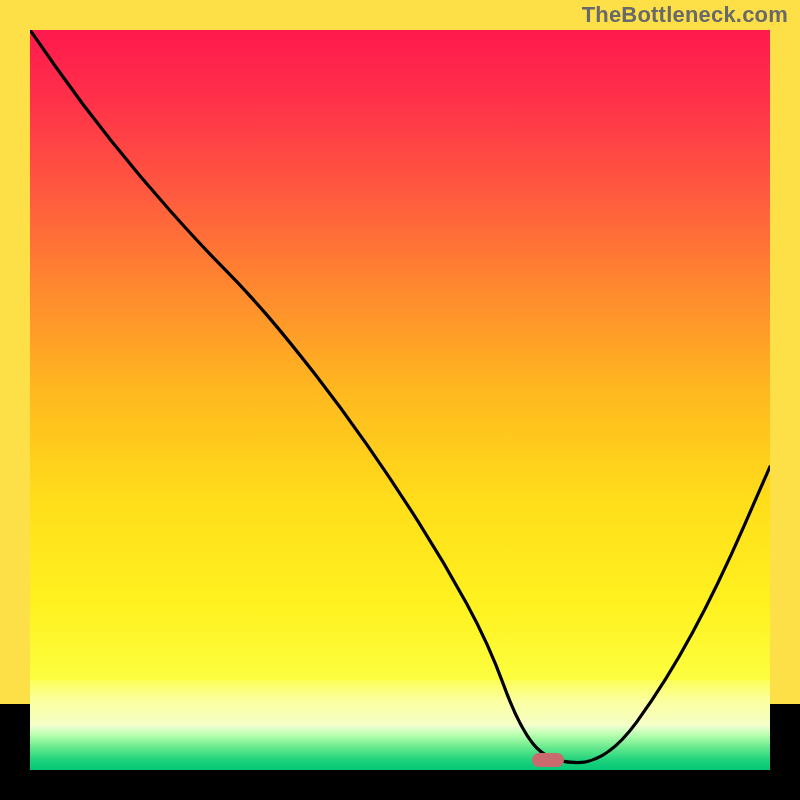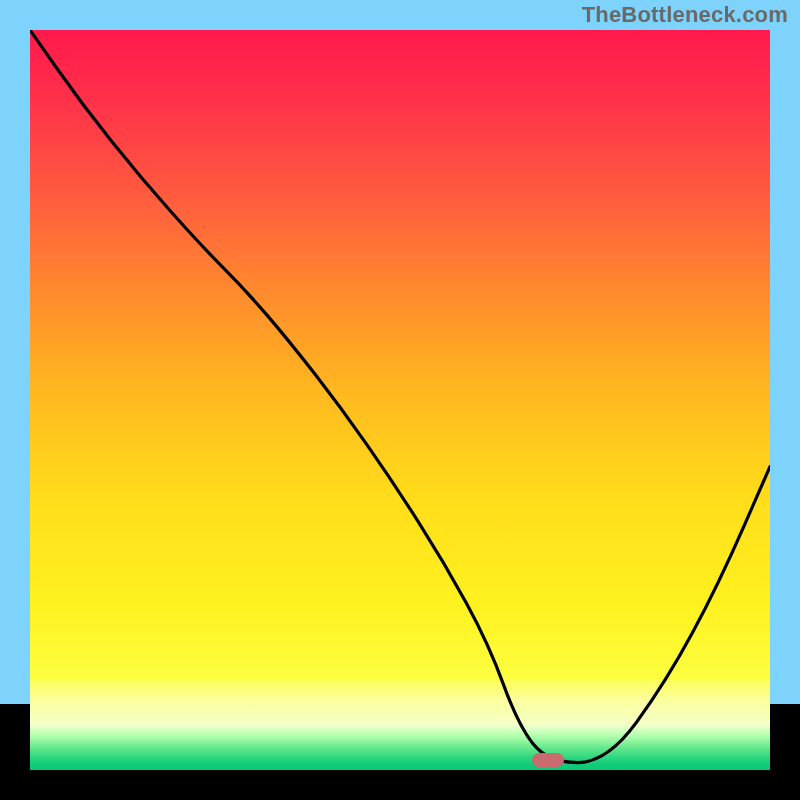--- a/index.html
+++ b/index.html
@@ -7,21 +7,21 @@
     padding: 0;
     width: 800px;
     height: 800px;
     background: #000;
     overflow: hidden;
   }
   .frame {
     position: relative;
     width: 800px;
     height: 704px;
-    background: #7dd3fc;
+    background: #fde047;
   }
   .watermark {
     position: absolute;
     top: 2px;
     right: 12px;
     font-family: Arial, Helvetica, sans-serif;
     font-size: 22px;
     font-weight: 600;
     color: #696969;
     letter-spacing: 0.2px;

